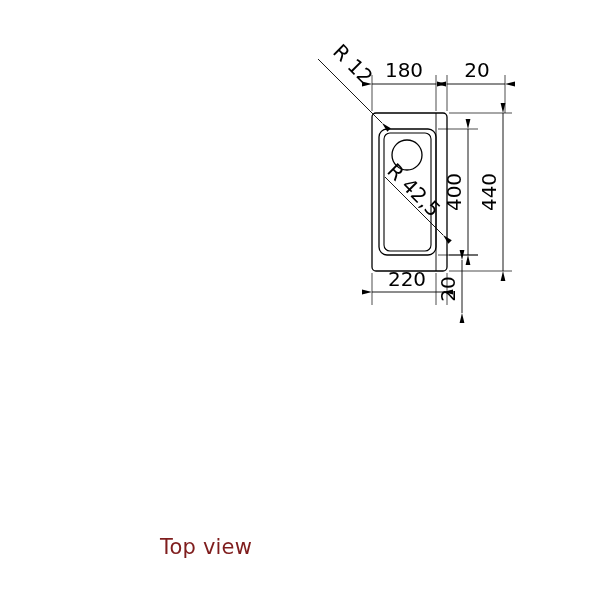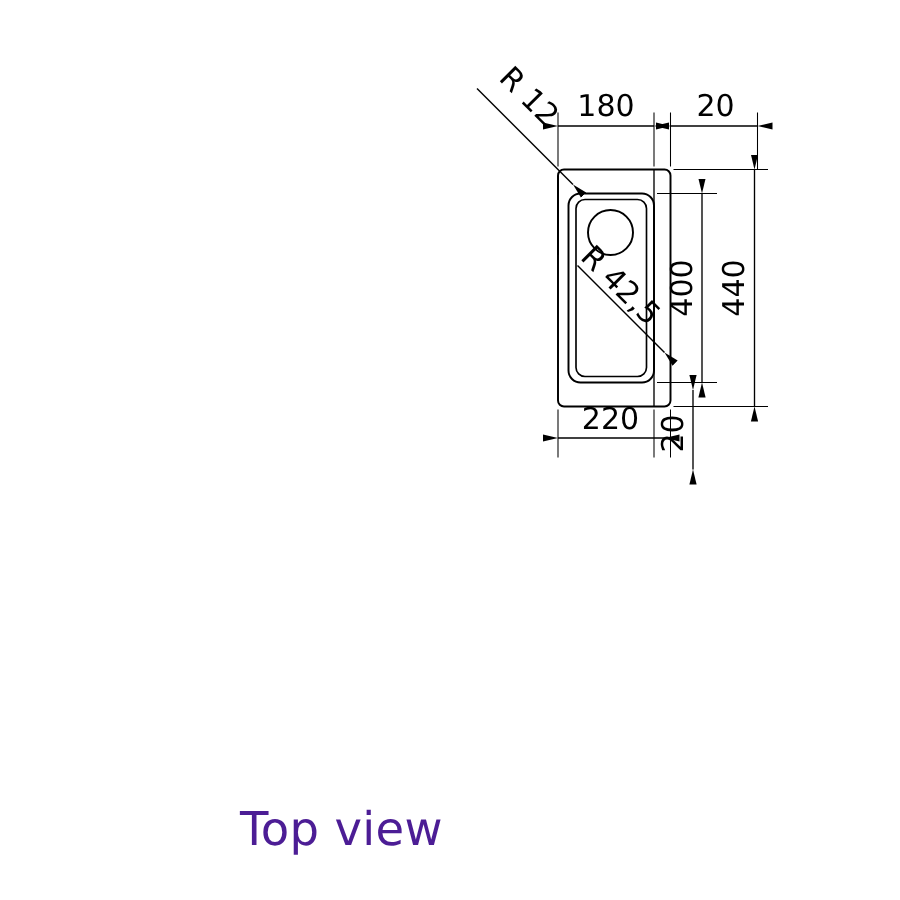--- a/index.html
+++ b/index.html
@@ -20,23 +20,23 @@
     left: 0;
     top: 0;
     width: 600px;
     height: 600px;
     margin-top: 17px;
   }
   .caption {
     position: absolute;
     left: 160px;
     top: 518px;
-    font-size: 31px;
+    font-size: 21px;
     font-family: "DejaVu Sans", sans-serif;
-    color: #4c1d95;
+    color: #7f1d1d;
     letter-spacing: 0.2px;
     white-space: nowrap;
   }
   svg text {
     font-family: "DejaVu Sans", sans-serif;
     fill: #000000;
   }
 </style>
 </head>
 <body>

